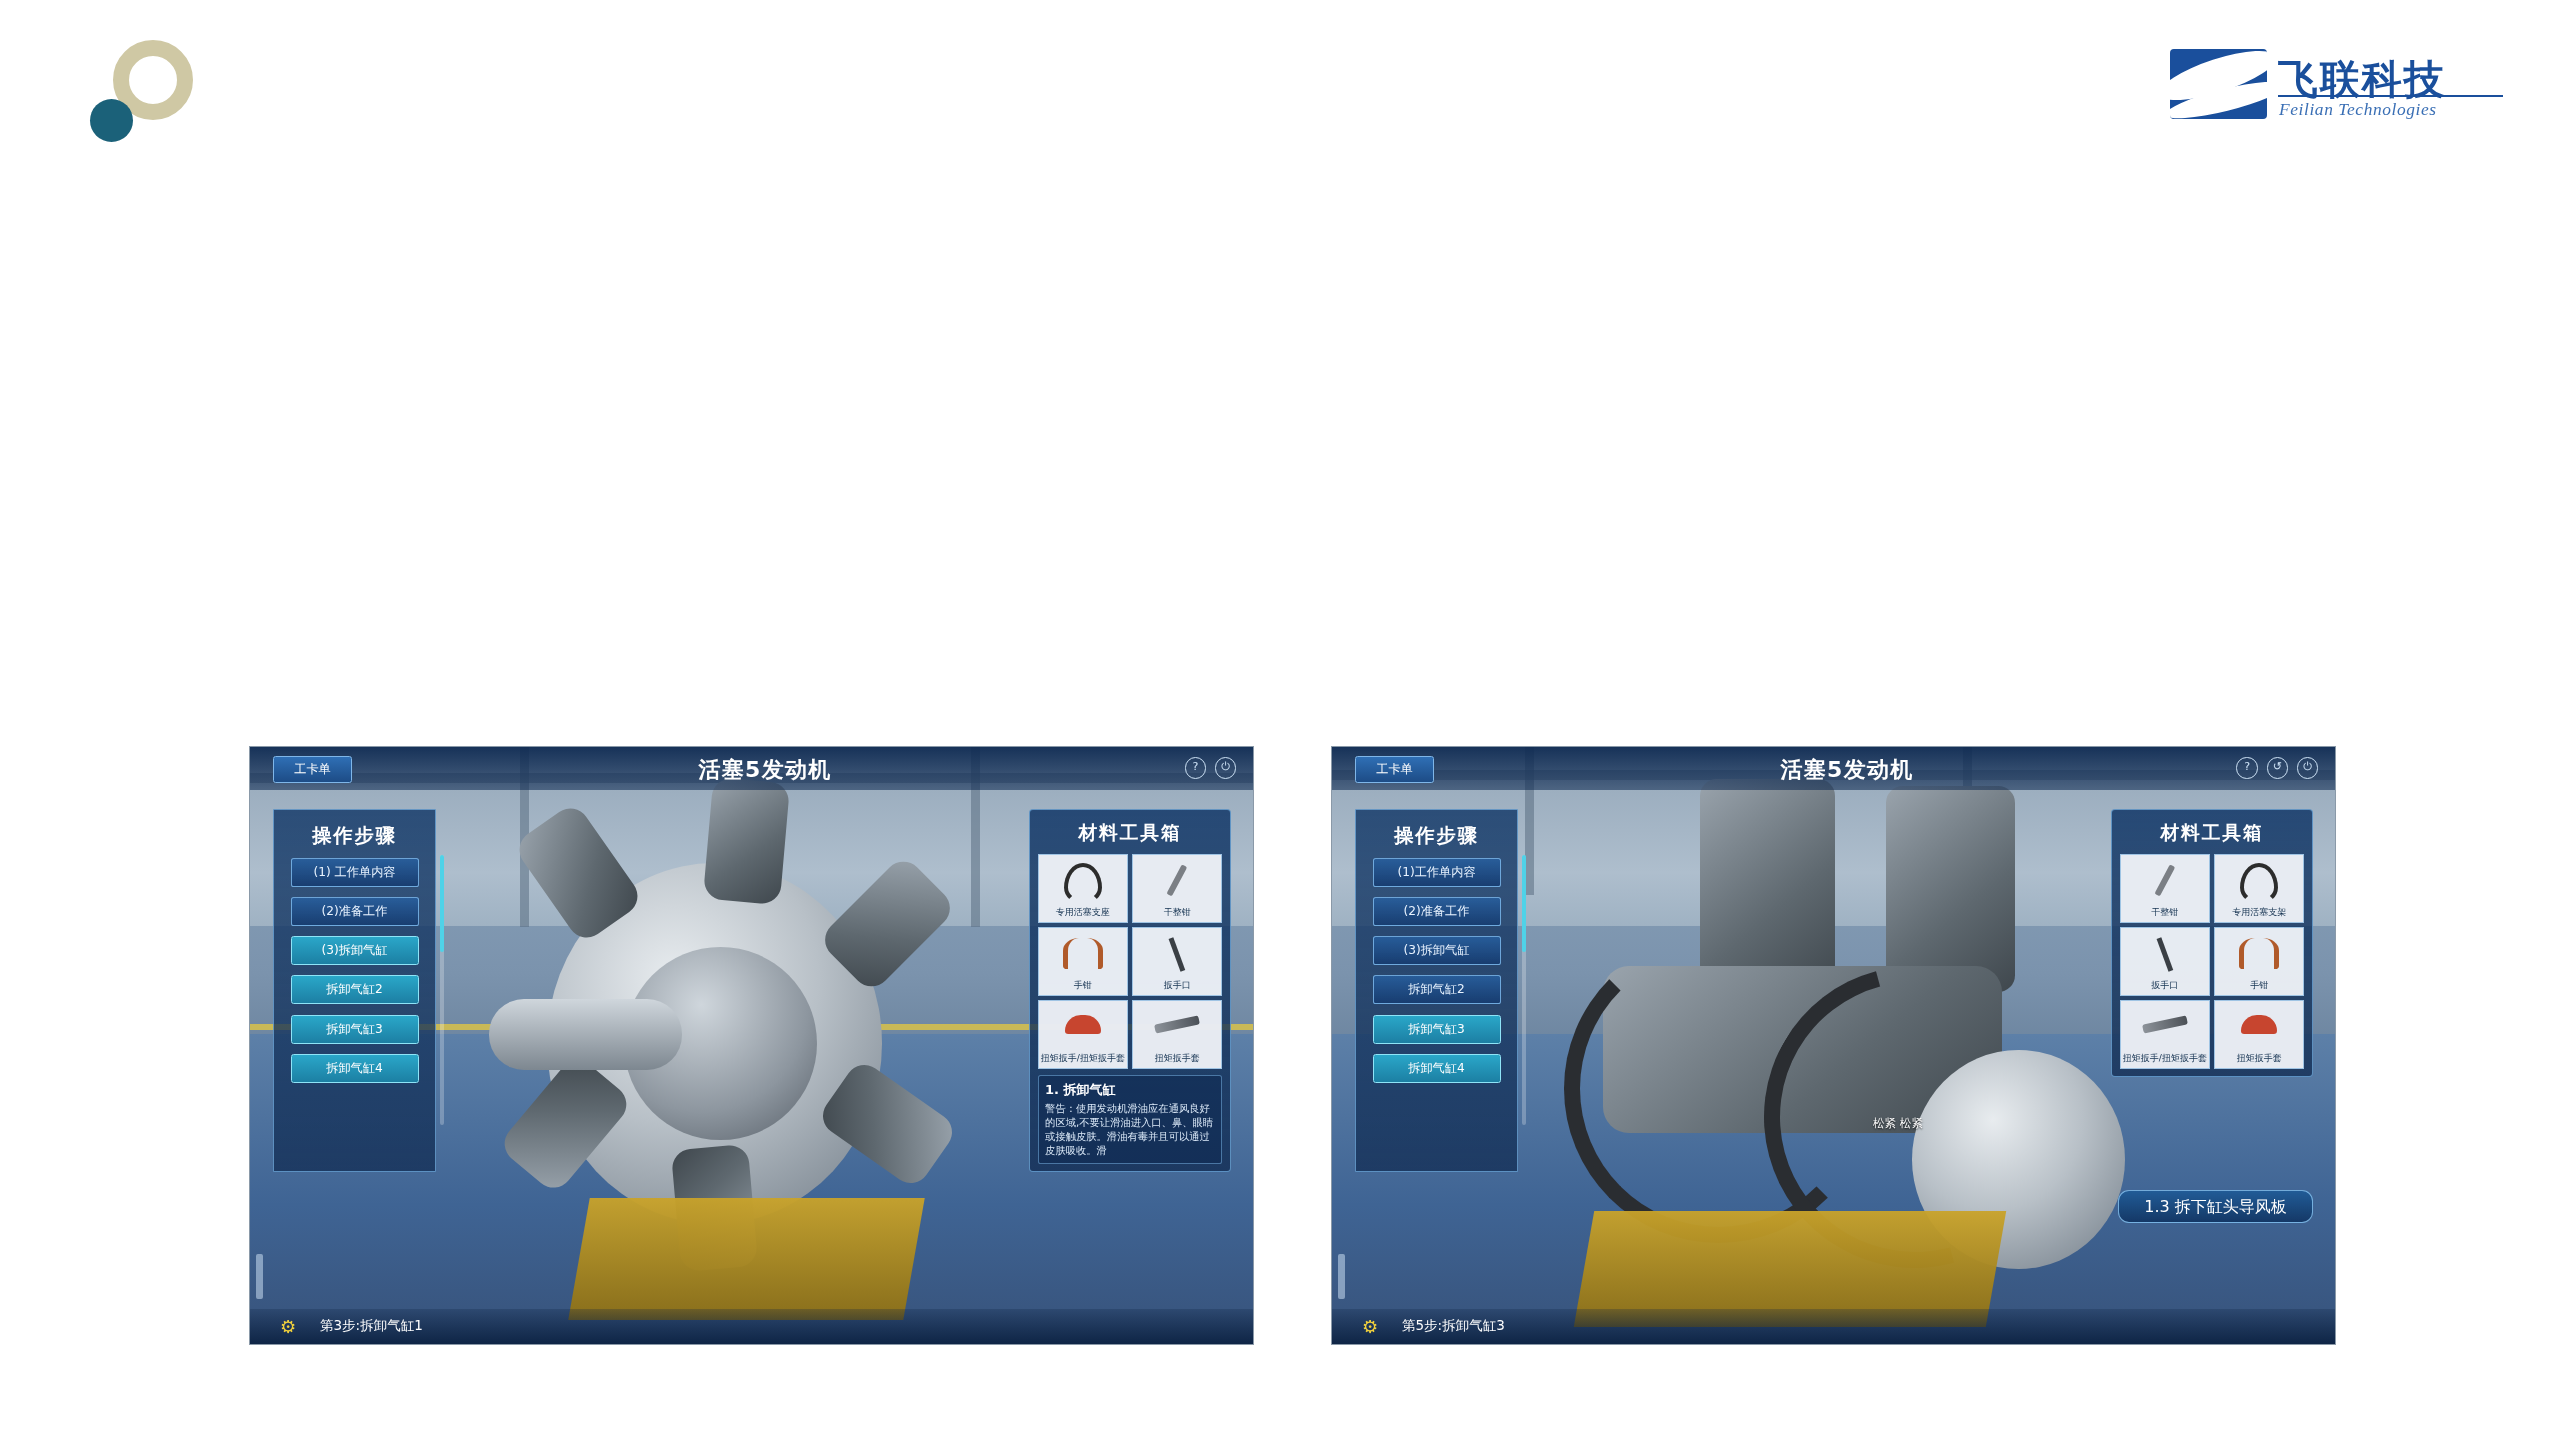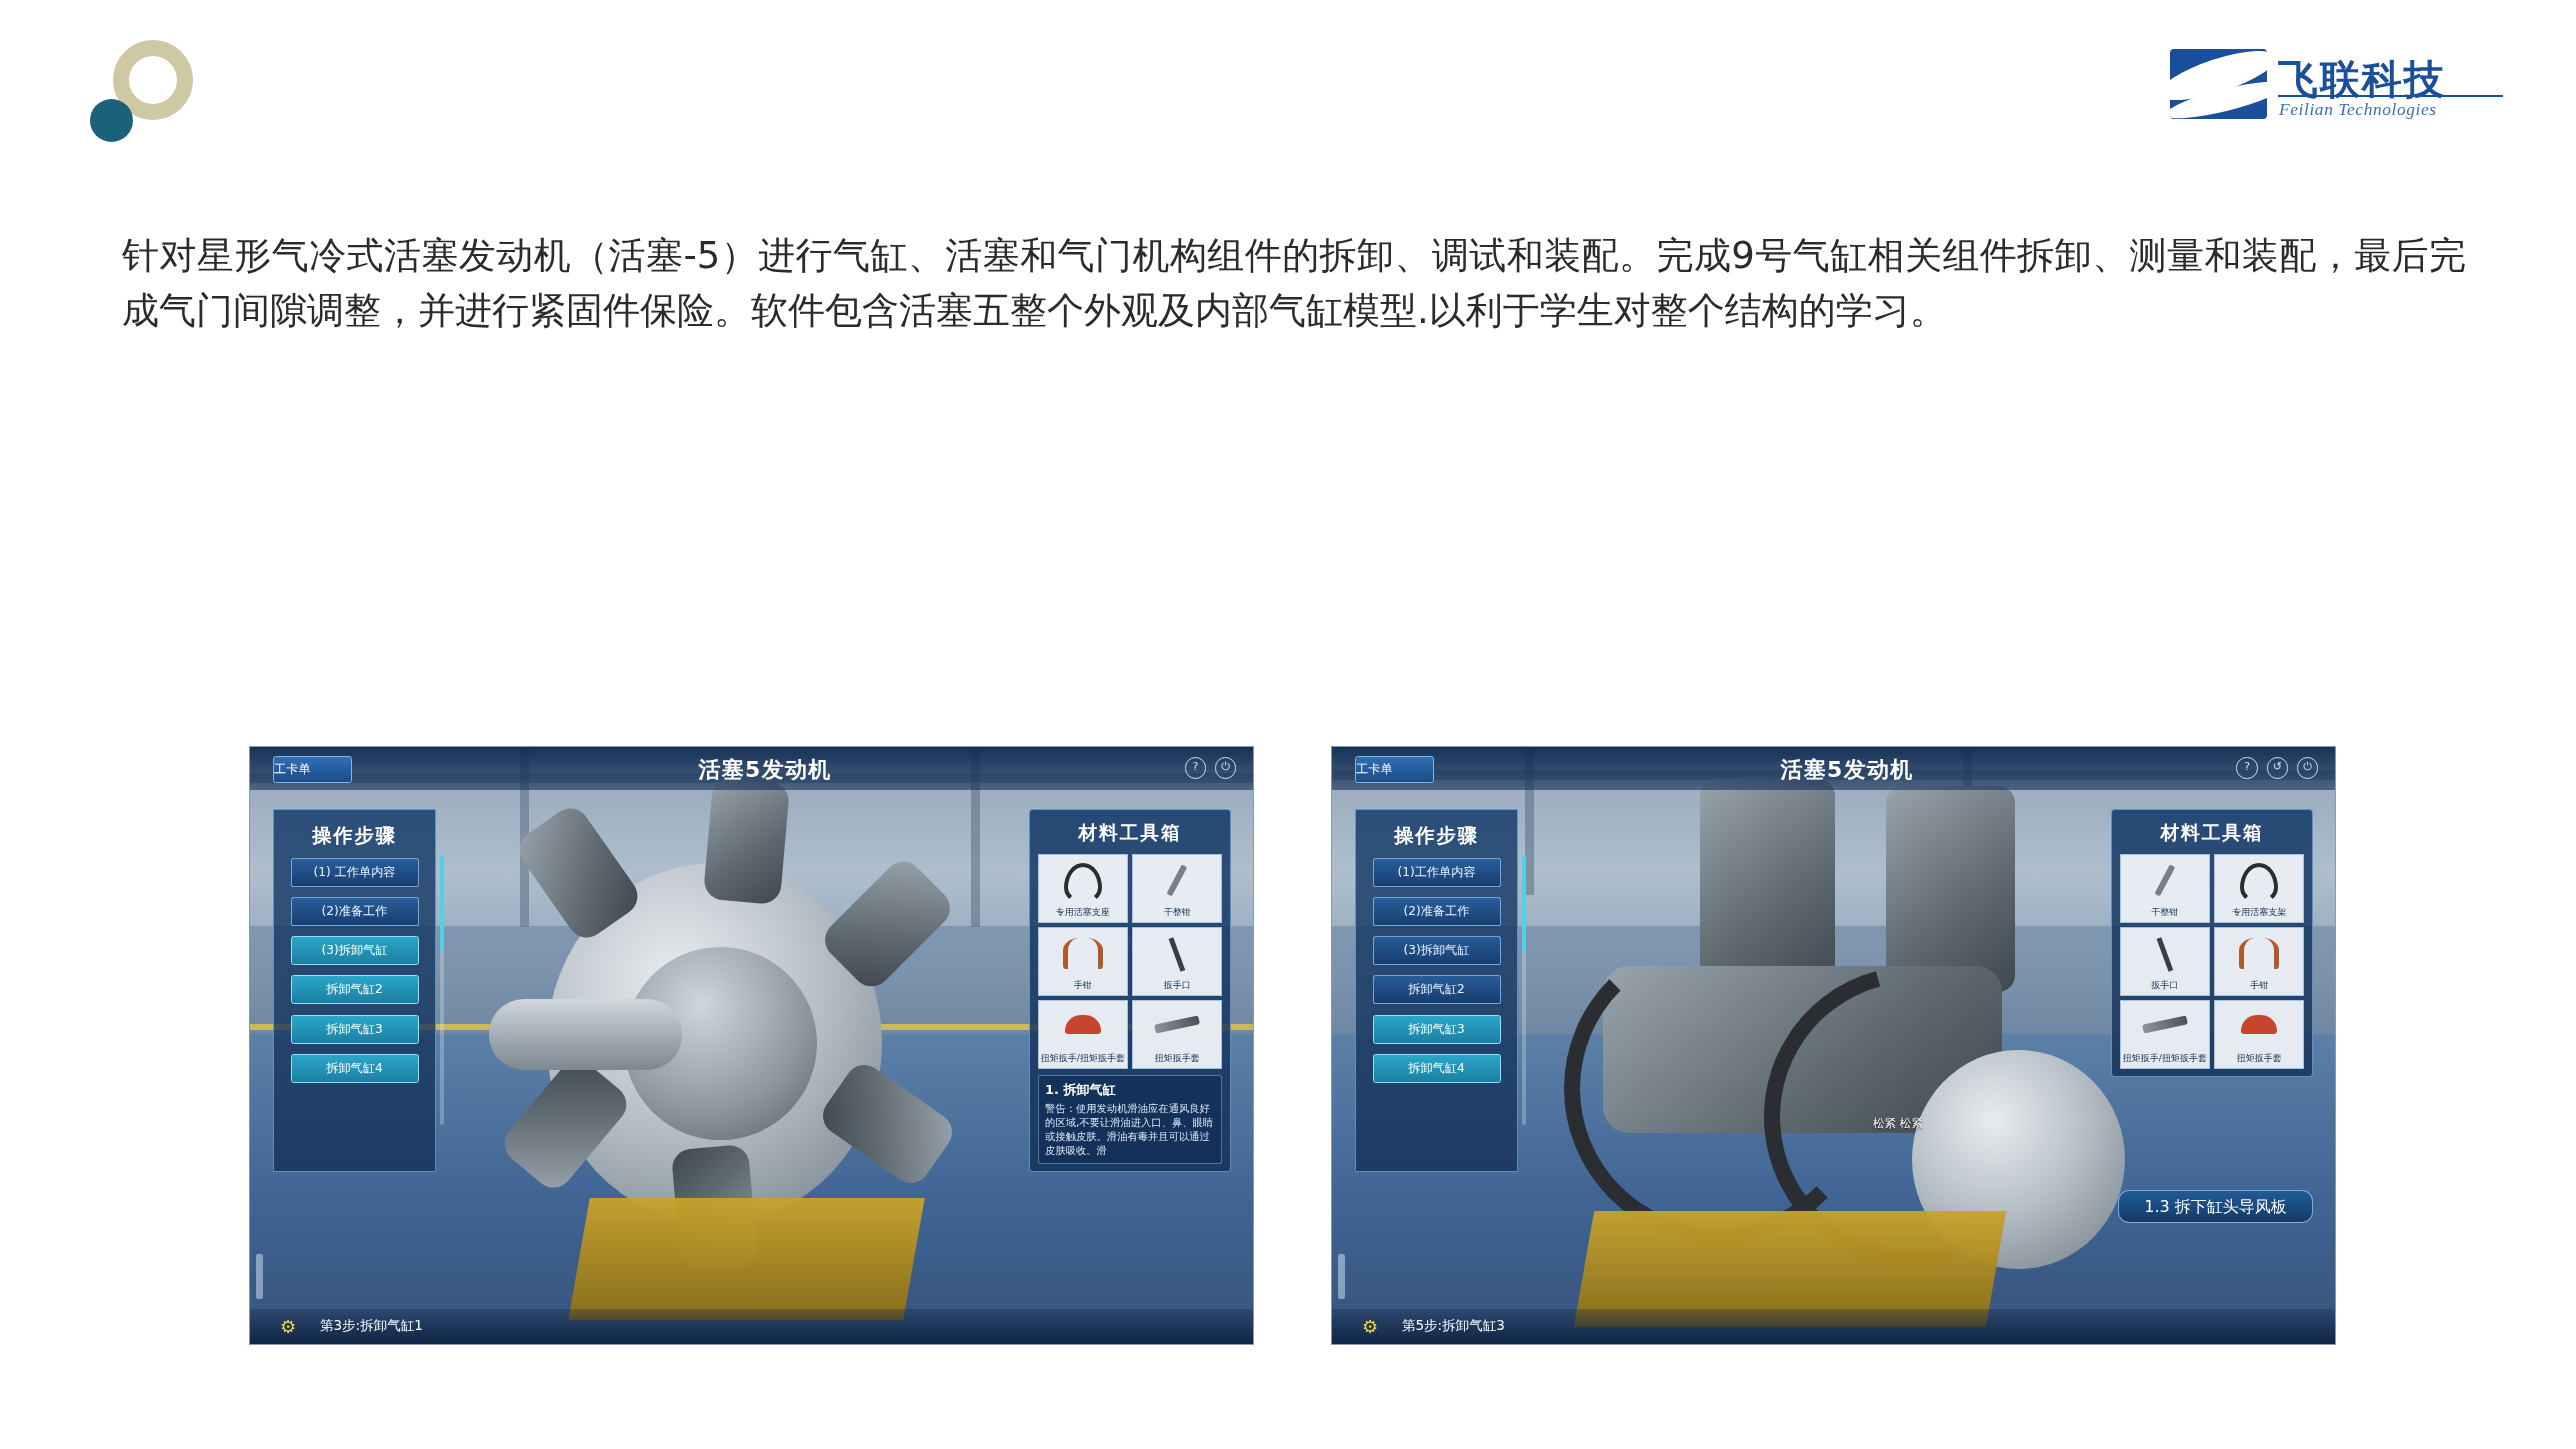--- a/index.html
+++ b/index.html
@@ -255,20 +255,21 @@
     left: 23px;
     top: 9px;
     width: 77px;
     height: 24.5px;
     background: linear-gradient(180deg,#2f6fb5,#1d4c86);
     border: 0.6px solid #7fb6e8;
     border-radius: 2.6px;
     color: #fff;
     font-size: 12.2px;
     line-height: 24.5px;
+    text-align: center;
     font-family: "DejaVu Sans", "Liberation Sans", sans-serif;
   }
   .topbar-icons {
     position: absolute;
     right: 16.7px;
     top: 10.3px;
     display: flex;
     gap: 9px;
   }
   .tb-icon {
@@ -529,21 +530,20 @@
       <div class="sw1"></div>
       <div class="sw2"></div>
     </div>
     <div class="brand-cn">飞联科技</div>
     <div class="brand-rule"></div>
     <div class="brand-en">Feilian Technologies</div>
   </div>
 </div>
 
 <div class="body-text">
-  <p>针对星形气冷式活塞发动机（活塞-5）进行气缸、活塞和气门机构组件的拆卸、调试和装配。完成9号气缸相关组件拆卸、测量和装配，最后完成气门间隙调整，并进行紧固件保险。软件包含活塞五整个外观及内部气缸模型.以利于学生对整个结构的学习。</p>
 </div>
 
 <div class="shots">
 
   <div class="shot left">
     <div class="scene-ceiling"></div>
     <div class="scene-floor"></div>
     <div class="scene-beam" style="left:0;top:26px;width:1005px;height:10.3px;"></div>
     <div class="scene-beam" style="left:270px;top:0;width:9px;height:180px;"></div>
     <div class="scene-beam" style="left:721px;top:0;width:9px;height:180px;"></div>

